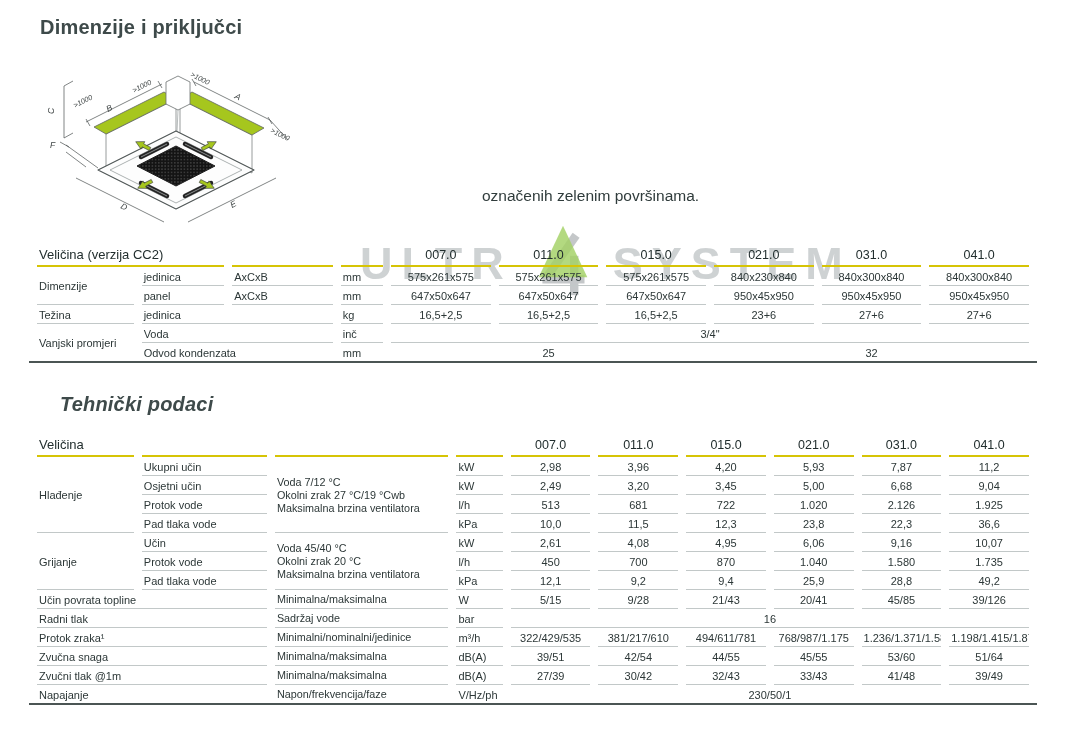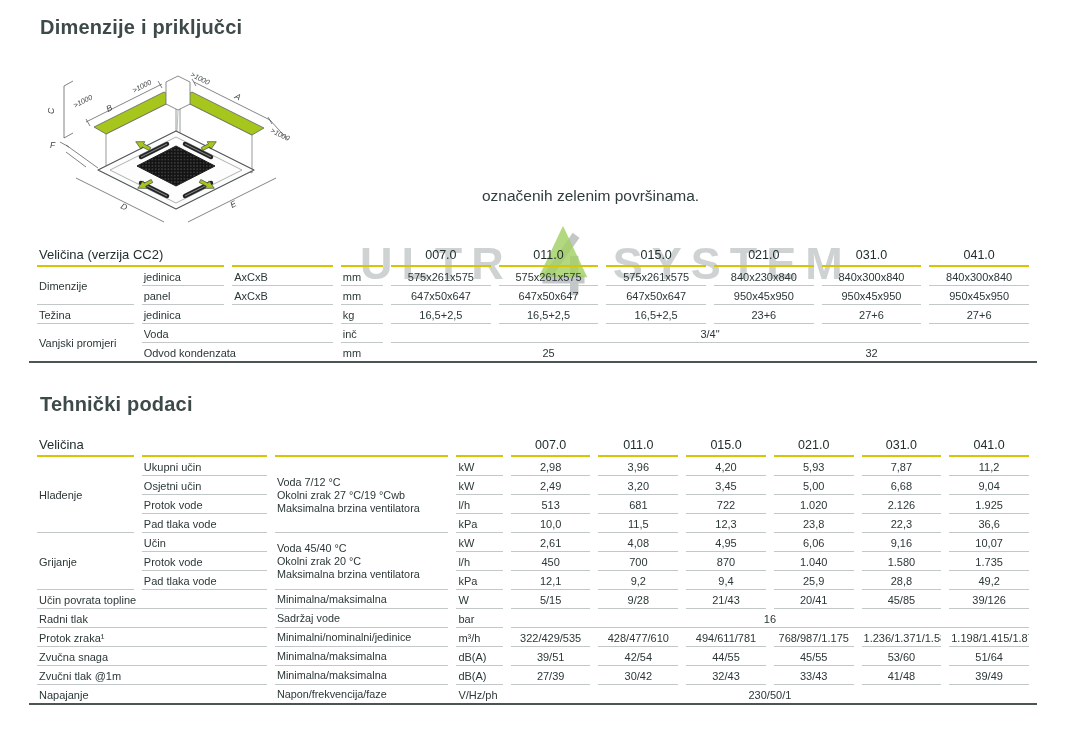--- a/index.html
+++ b/index.html
@@ -1,21 +1,21 @@
 <!DOCTYPE html>
 <html><head>
 <meta charset="utf-8">
 <style>
   html,body{margin:0;padding:0;background:#ffffff;width:1074px;height:746px;overflow:hidden;
     font-family:"Liberation Sans", sans-serif;color:#2c3737;}
   .page{position:relative;width:1074px;height:746px;}
 
   h1,h2{font-size:20px;font-weight:600;color:#3e4a4a;margin:0;letter-spacing:0.2px;}
   #title-dim{margin:16px 4px 0 40px;height:26px;}
-  #title-tech{margin:30px 0 16px 40px;height:26px;}
+  #title-tech{margin:30px 0 16px 60px;height:26px;font-style:italic;}
 
   .top-section{position:relative;height:203px;}
   .note{position:absolute;left:482px;top:96px;font-size:15.5px;line-height:28px;color:#303c3c;}
 
   
   .watermark{position:absolute;left:360px;top:210px;display:flex;align-items:flex-start;gap:20px;
     z-index:0;opacity:0.8;pointer-events:none;}
   .watermark .wm-text{font-size:45px;font-weight:600;letter-spacing:9px;color:#c3c7c9;margin-top:12px;}
   .wm-tri{margin-top:-2px;}
 
@@ -333,21 +333,21 @@
             <td colspan="2" class="group">Radni tlak</td>
             <td class="cond">Sadržaj vode</td>
             <td class="unit">bar</td>
             <td colspan="6" class="val">16</td>
           </tr>
           <tr>
             <td colspan="2" class="group">Protok zraka¹</td>
             <td class="cond">Minimalni/nominalni/jedinice</td>
             <td class="unit">m³/h</td>
             <td class="val">322/429/535</td>
-            <td class="val">428/477/610</td>
+            <td class="val">381/217/610</td>
             <td class="val">494/611/781</td>
             <td class="val">768/987/1.175</td>
             <td class="val">1.236/1.371/1.581</td>
             <td class="val">1.198/1.415/1.871</td>
           </tr>
           <tr>
             <td colspan="2" class="group">Zvučna snaga</td>
             <td class="cond">Minimalna/maksimalna</td>
             <td class="unit">dB(A)</td>
             <td class="val">39/51</td>

